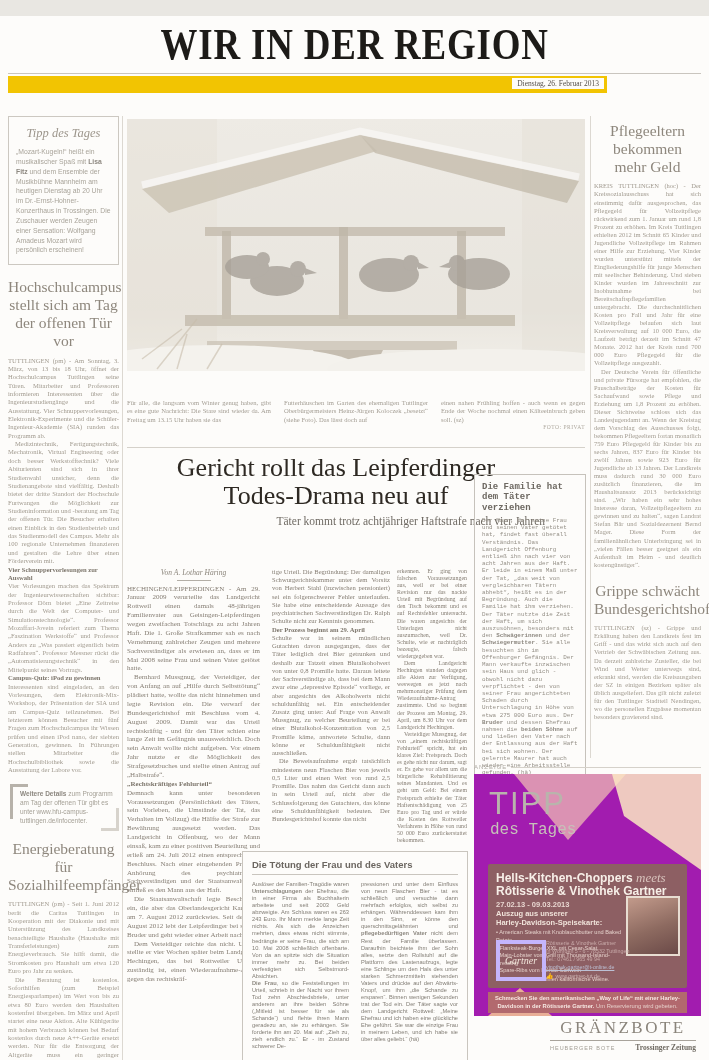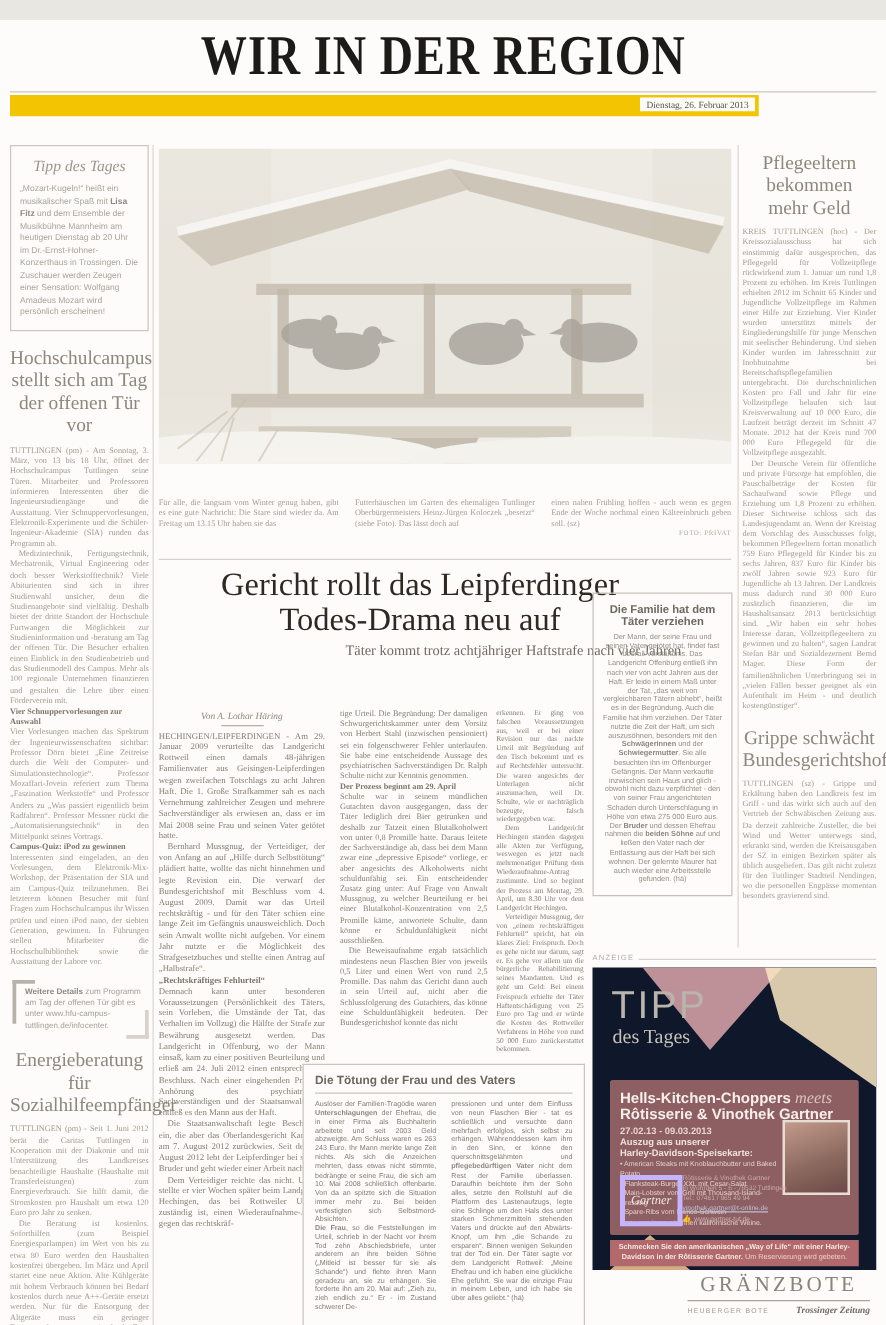--- a/index.html
+++ b/index.html
@@ -49,43 +49,43 @@
   .mainSub{left:127px;top:499px;width:418px;text-align:right;font-size:11.5px;line-height:1.2;
         color:#6f6a63;}
   .byline{text-align:center;font-style:italic;font-size:7.5px;color:#8b857b;margin-bottom:4px;}
   .byline::after{content:"";display:block;width:34px;margin:2px auto 0;border-top:1px solid #b3aea6;}
   .mcol1{left:127px;top:552px;width:133px;font-size:7px;line-height:1.27;color:#857d73;}
   .mcol2{left:272px;top:552px;width:118px;font-size:6.6px;line-height:1.25;color:#857d73;}
   .mcol3{left:397px;top:552px;width:70px;font-size:5.9px;line-height:1.2;color:#857d73;}
   .mcol3 .bracket{font-size:5.9px;padding:4px 4px 5px 8px;}
   
   .familyBox{left:474px;top:458px;width:112px;border:1px solid #c6c2bb;padding:7px 7px 8px;
-        box-sizing:border-box;font-family:Liberation Sans, sans-serif;
-        font-size:5.9px;line-height:1.22;color:#948f86;text-align:center;}
+        box-sizing:border-box;font-family:Liberation Mono, monospace;
+        font-size:5.9px;line-height:1.22;color:#948f86;text-align:left;}
   .familyBox .t{font-size:9px;font-weight:bold;line-height:1.15;color:#6d6861;margin-bottom:4px;}
   
   .rightrail{left:594px;top:100px;width:107px;}
   .rightrail .railbody{font-size:6.5px;line-height:1.24;}
   
   .killBox{left:242px;top:835px;width:226px;box-sizing:border-box;border:1px solid #c9c5be;
         border-bottom:3px solid #8a8680;padding:7px 9px 9px;background:#fdfcfa;
         font-family:"Liberation Sans","DejaVu Sans",sans-serif;color:#827d75;}
   .killBox .t{font-size:9.5px;font-weight:bold;color:#6b6660;padding-bottom:4px;
         border-bottom:1px solid #c9c5be;margin-bottom:6px;}
   .killCols{display:flex;gap:12px;}
   .killCols>div{flex:1;font-size:5.7px;line-height:1.24;text-align:justify;}
   
   .anzRow{left:474px;top:748px;width:227px;display:flex;align-items:center;gap:4px;
         font-family:"Liberation Sans","DejaVu Sans",sans-serif;font-size:6px;
         letter-spacing:1px;color:#b1ada6;}
   .anzRow i{flex:1;border-top:1px solid #d5d1ca;}
-  .adCard{left:474px;top:758px;width:227px;height:242px;background:#0f172a;overflow:hidden;}
+  .adCard{left:474px;top:758px;width:227px;height:242px;background:#a21caf;overflow:hidden;}
   .adTip{position:absolute;left:15px;top:12px;font-family:"Liberation Sans","DejaVu Sans",sans-serif;
         font-size:31px;font-weight:300;letter-spacing:2px;color:#b9b4ac;}
-  .adTipSub{position:absolute;left:16px;top:47px;font-family:Liberation Serif, serif;
+  .adTipSub{position:absolute;left:16px;top:47px;font-family:Liberation Mono, monospace;
         font-size:16px;color:#c6c1b9;}
   .adBox{position:absolute;left:14px;top:90px;width:199px;height:124px;background:#8d5f63;
         border-radius:2px;box-sizing:border-box;padding:7px 8px;
         font-family:"Liberation Sans","DejaVu Sans",sans-serif;color:#e3cfc9;}
   .adH{font-size:12px;font-weight:bold;color:#f7efe8;line-height:1.1;}
   .adH .meets{font-family:"Liberation Serif",serif;font-style:italic;font-weight:normal;
         font-size:13px;color:#d8c3bd;}
   .adDates{font-size:7.5px;font-weight:bold;color:#e8d6d0;margin-top:2px;}
   .adLead{font-size:7.5px;font-weight:bold;color:#f0e3da;line-height:1.2;}
   .adItems{margin:2px 0 0;padding:0;list-style:none;width:132px;font-size:5.6px;line-height:1.35;}
@@ -106,21 +106,21 @@
         line-height:1.3;color:#f6e8e2;}
   .adStrip b{font-weight:bold;}
   .adStrip .norm{font-weight:normal;color:#e6cfc9;}
   
   .brandBlock{left:550px;top:1002px;width:146px;text-align:center;}
   .brand{font-size:17px;letter-spacing:2.5px;color:#8a847b;border-bottom:1px solid #a8a39b;
         padding-bottom:2px;white-space:nowrap;}
   .brandSub{display:flex;justify-content:space-between;margin-top:2px;align-items:baseline;}
   .brandSub .s1{font-family:"Liberation Sans","DejaVu Sans",sans-serif;font-size:5.5px;
         letter-spacing:1px;color:#a29d94;}
-  .brandSub .s2{font-style:italic;font-weight:bold;font-size:7.5px;color:#6f6a62;text-align:center;}
+  .brandSub .s2{font-weight:bold;font-size:7.5px;color:#6f6a62;text-align:center;}
 </style>
 </head>
 <body>
 
 <div class="page">
 
   <div class="abs masthead">
     <span>WIR IN DER REGION</span>
   </div>
   <div class="abs toprule"></div>

